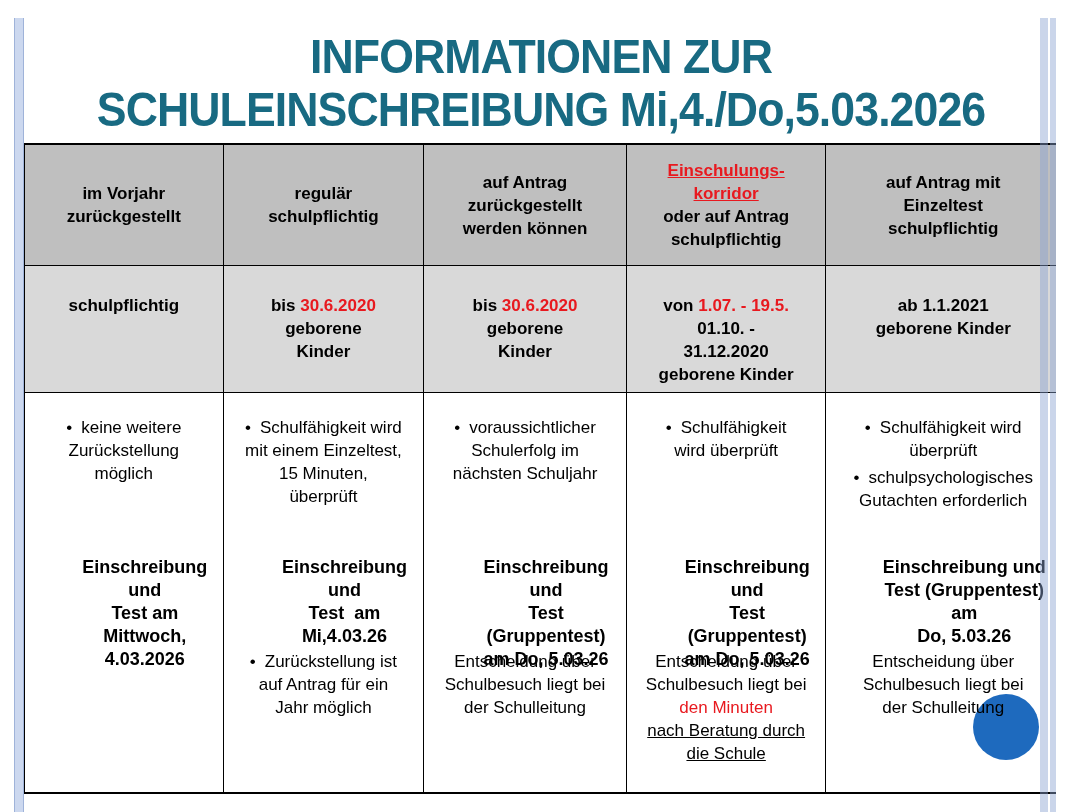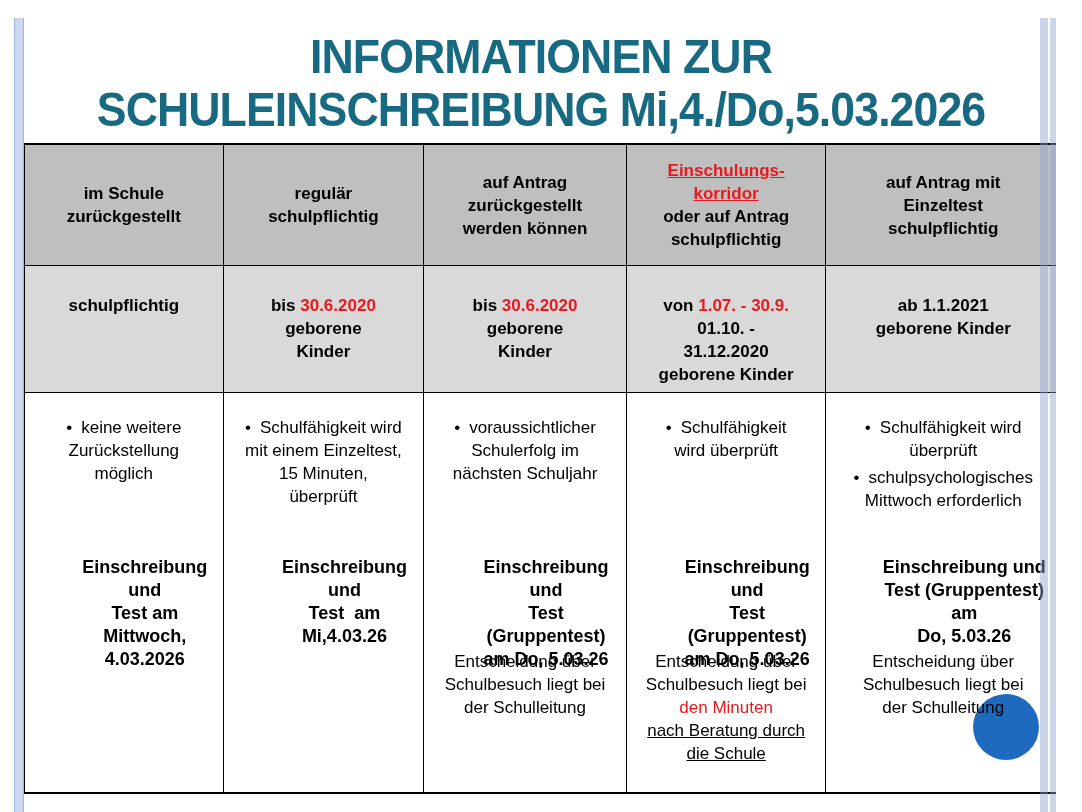--- a/index.html
+++ b/index.html
@@ -89,75 +89,77 @@
 
 <div class="slide">
   <div class="left-bar"></div>
 
   <h1 class="title">
     <span>INFORMATIONEN ZUR</span>
     <span>SCHULEINSCHREIBUNG Mi,4./Do,5.03.2026</span>
   </h1>
 
   <div class="etable">
-      <div class="cell header-cell"><div><span>im Schule
+      <div class="cell header-cell"><div><span>im Vorjahr
 zurückgestellt</span></div></div>
       <div class="cell row2-cell"><div><span>schulpflichtig</span></div></div>
       <div class="cell body-cell"><div class="zone zone-top"><div class="block bullet"><span class="bullet-glyph">•</span><span>keine weitere
 Zurückstellung
 möglich</span></div></div><div class="zone zone-mid"><div class="block bold"><span>Einschreibung und
 Test am Mittwoch,
 4.03.2026</span></div></div></div>
       <div class="cell header-cell"><div><span>regulär
 schulpflichtig</span></div></div>
       <div class="cell row2-cell"><div><span>bis </span><span class="red">30.6.2020</span><span>
 geborene
 Kinder</span></div></div>
       <div class="cell body-cell"><div class="zone zone-top"><div class="block bullet"><span class="bullet-glyph">•</span><span>Schulfähigkeit wird
 mit einem Einzeltest,
 15 Minuten,
 überprüft</span></div></div><div class="zone zone-mid"><div class="block bold"><span>Einschreibung und
-Test  am Mi,4.03.26</span></div></div></div>
+Test  am Mi,4.03.26</span></div></div><div class="zone zone-bottom"><div class="block bullet"><span class="bullet-glyph">•</span><span>Zurückstellung ist
+auf Antrag für ein
+Jahr möglich</span></div></div></div>
       <div class="cell header-cell"><div><span>auf Antrag
 zurückgestellt
 werden können</span></div></div>
       <div class="cell row2-cell"><div><span>bis </span><span class="red">30.6.2020</span><span>
 geborene
 Kinder</span></div></div>
       <div class="cell body-cell"><div class="zone zone-top"><div class="block bullet"><span class="bullet-glyph">•</span><span>voraussichtlicher
 Schulerfolg im
 nächsten Schuljahr</span></div></div><div class="zone zone-mid"><div class="block bold"><span>Einschreibung und
 Test (Gruppentest)
 am Do, 5.03.26</span></div></div><div class="zone zone-bottom"><div class="block text"><span>Entscheidung über
 Schulbesuch liegt bei
 der Schulleitung</span></div></div></div>
       <div class="cell header-cell"><div><span class="red ul">Einschulungs-
 korridor</span><span>
 oder auf Antrag
 schulpflichtig</span></div></div>
-      <div class="cell row2-cell"><div><span>von </span><span class="red">1.07. - 30.9.</span><span>
+      <div class="cell row2-cell"><div><span>von </span><span class="red">1.07. - 19.5.</span><span>
 01.10. -
 31.12.2020
 geborene Kinder</span></div></div>
       <div class="cell body-cell"><div class="zone zone-top"><div class="block bullet"><span class="bullet-glyph">•</span><span>Schulfähigkeit
 wird überprüft</span></div></div><div class="zone zone-mid"><div class="block bold"><span>Einschreibung und
 Test (Gruppentest)
 am Do, 5.03.26</span></div></div><div class="zone zone-bottom"><div class="block text"><span>Entscheidung über
 Schulbesuch liegt bei
 </span><span class="red">den Minuten</span><span>
 </span><span class="ul">nach Beratung durch
 die Schule</span></div></div></div>
       <div class="cell header-cell" style="border-right: none;"><div><span>auf Antrag mit
 Einzeltest
 schulpflichtig</span></div></div>
       <div class="cell row2-cell" style="border-right: none;"><div><span>ab 1.1.2021
 geborene Kinder</span></div></div>
       <div class="cell body-cell" style="border-right: none;"><div class="zone zone-top"><div class="block bullet"><span class="bullet-glyph">•</span><span>Schulfähigkeit wird
 überprüft</span></div><div class="block bullet"><span class="bullet-glyph">•</span><span>schulpsychologisches
-Mittwoch erforderlich</span></div></div><div class="zone zone-mid"><div class="block bold"><span>Einschreibung und
+Gutachten erforderlich</span></div></div><div class="zone zone-mid"><div class="block bold"><span>Einschreibung und
 Test (Gruppentest) am
 Do, 5.03.26</span></div></div><div class="zone zone-bottom"><div class="block text"><span>Entscheidung über
 Schulbesuch liegt bei
 der Schulleitung</span></div></div></div>
     </div>
 
   <div class="circle"></div>
 
   <div class="stripe stripe-a"></div>
   <div class="stripe stripe-b"></div>

